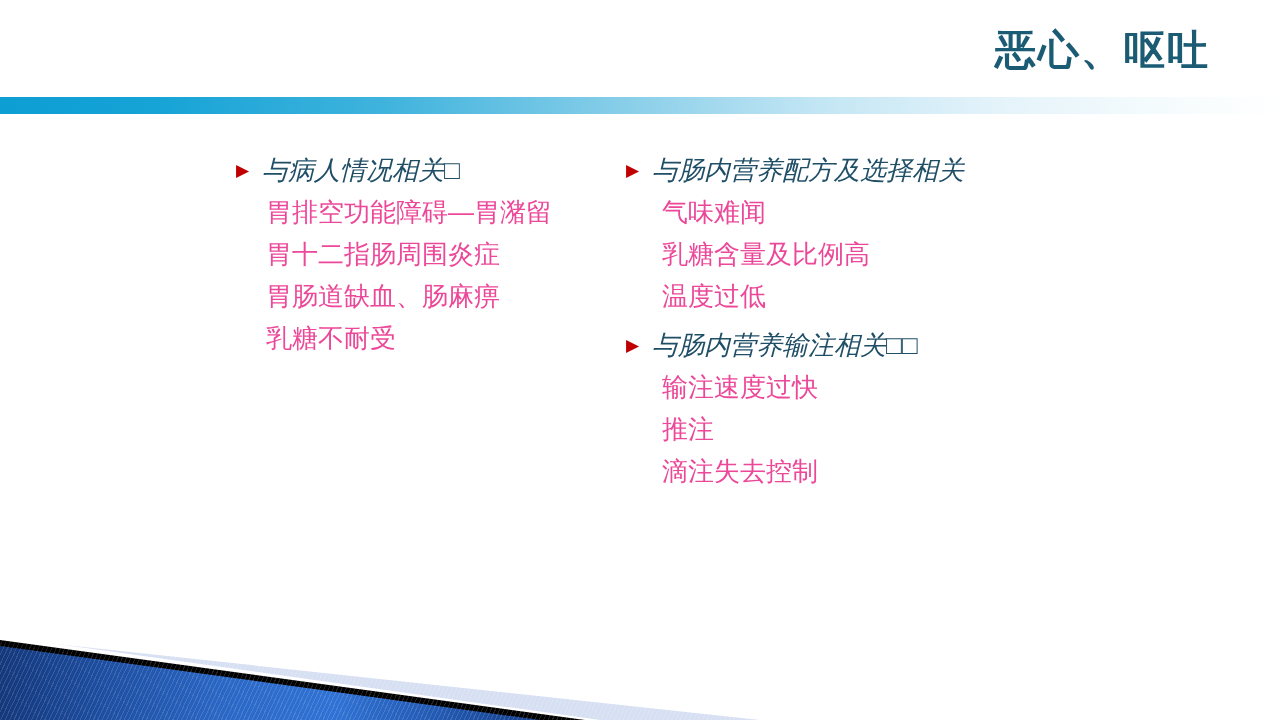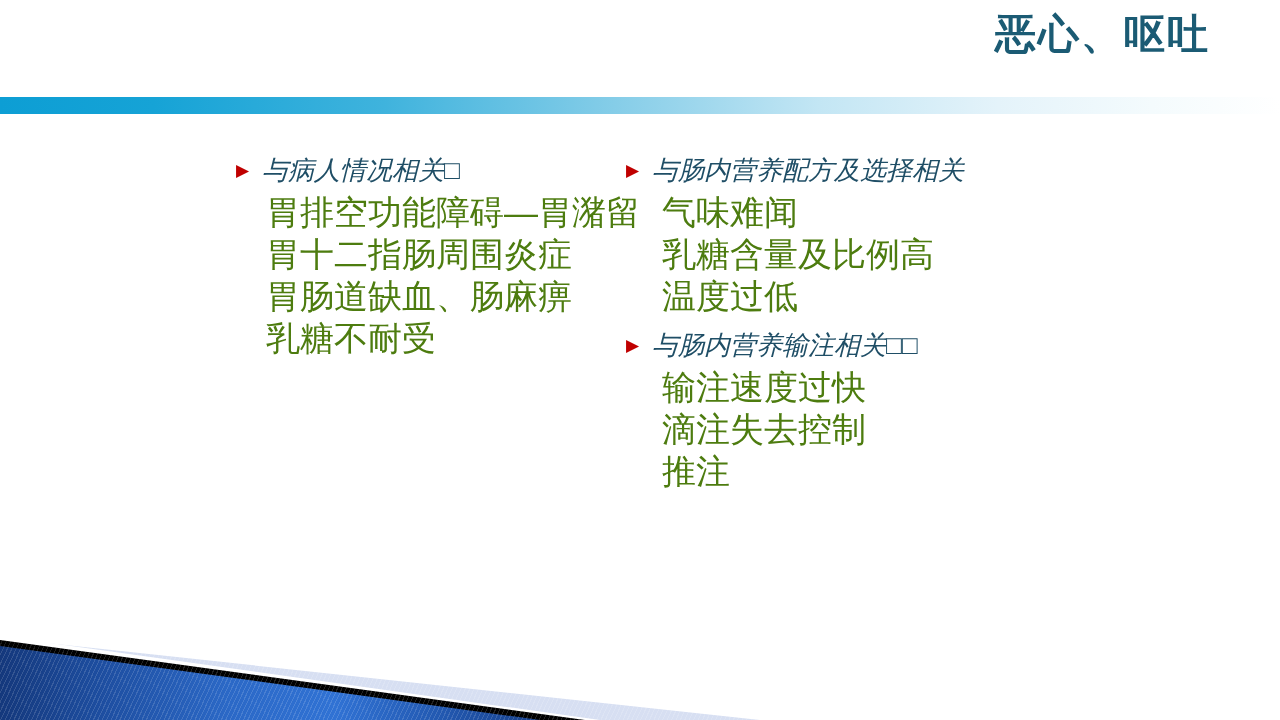--- a/index.html
+++ b/index.html
@@ -21,21 +21,21 @@
     width: 1280px;
     height: 720px;
     background: #ffffff;
     overflow: hidden;
   }
 
   
   .slide-title {
     position: absolute;
     left: 0;
-    top: 10px;
+    top: 26px;
     width: 1210px;
     text-align: right;
     font-size: 41px;
     font-weight: bold;
     letter-spacing: 2px;
     color: #1b5b74;
     line-height: 1.2;
     white-space: nowrap;
   }
 
@@ -90,22 +90,22 @@
     line-height: 41px;
     text-align: left;
   }
 
   .bullet-text {
     flex: 0 0 auto;
     font-style: italic;
   }
 
   .sub-line {
-    color: #4d7c0f;
-    font-size: 34px;
+    color: #ec4899;
+    font-size: 26px;
     line-height: 42px;
     white-space: nowrap;
     padding-left: 36px;
   }
   .col-left .sub-line { padding-left: 30px; }
 
   .group-gap { height: 8px; }
 
   
   .deco {
@@ -171,22 +171,22 @@
       <div class="sub-line">温度过低</div>
 
       <div class="group-gap"></div>
 
       <div class="bullet-line">
         <span class="bullet-marker">▶</span>
         <span class="bullet-text">与肠内营养输注相关□□</span>
       </div>
 
       <div class="sub-line">输注速度过快</div>
+      <div class="sub-line">推注</div>
       <div class="sub-line">滴注失去控制</div>
-      <div class="sub-line">推注</div>
     </div>
   </div>
 
   <div class="deco">
     <svg viewBox="0 0 1280 110" preserveAspectRatio="none">
       <defs>
         <linearGradient id="blueWedge" x1="0" y1="0" x2="1" y2="0">
           <stop offset="0%" stop-color="#14387c"></stop>
           <stop offset="18%" stop-color="#1d4d9f"></stop>
           <stop offset="42%" stop-color="#2b68c6"></stop>

